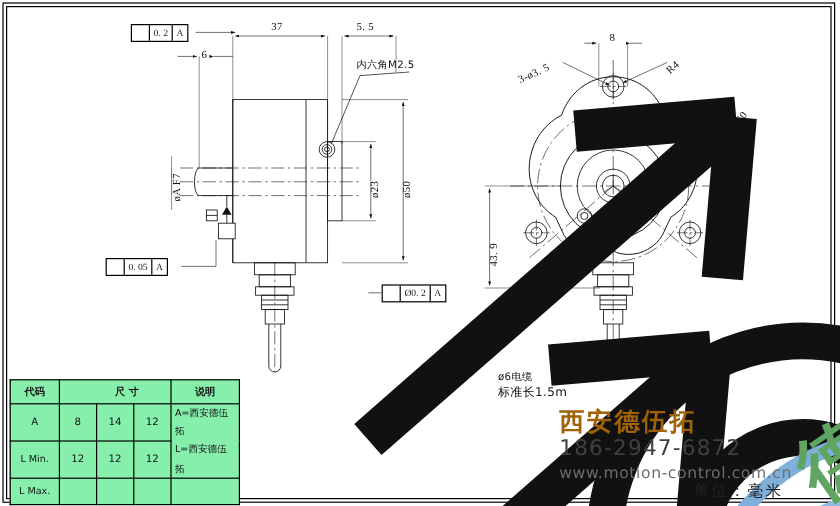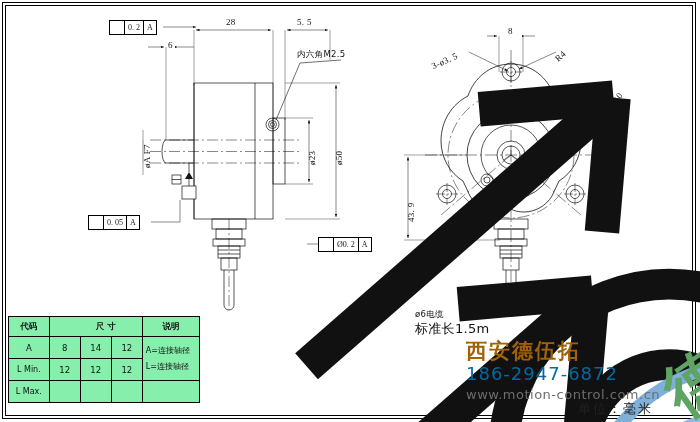--- a/index.html
+++ b/index.html
@@ -24,21 +24,21 @@
   .fcf div:last-child{border-right:none;}
   .sym{width:14px;padding:0 !important;}
   
   .tbl{position:absolute;border-collapse:collapse;background:#86efac;}
   .tbl td,.tbl th{border:1px solid #000;font-size:8.5px;text-align:center;
        font-family:"DejaVu Sans",sans-serif;padding:0;color:#111;}
   
   .wm{position:absolute;}
   .wm-cn{font-family:"DejaVu Sans",sans-serif;font-size:21px;font-weight:bold;
        color:#a16207;letter-spacing:2px;}
-  .wm-ph{font-family:"DejaVu Sans",sans-serif;font-size:18px;color:#0369a1;
+  .wm-ph{font-family:"DejaVu Sans",sans-serif;font-size:18px;color:#404040;
        letter-spacing:1px;}
   .wm-url{font-family:"DejaVu Sans",sans-serif;font-size:13px;color:#6d6d6d;
        letter-spacing:.5px;}
   .unit{font-family:"DejaVu Sans",sans-serif;font-size:13px;color:#222;
        letter-spacing:2px;}
 </style>
 </head>
 <body>
 
 <div id="root">
@@ -256,53 +256,53 @@
           <g stroke="#111" stroke-width="0.8" fill="none">
         <circle cx="6" cy="5.5" r="4.3"></circle>
             <circle cx="6" cy="5.5" r="2.2"></circle>
       </g>
         </svg>
     </div>
     <div>Ø0. 2</div>
     <div>A</div>
   </div>
 
-  <div class="lbl" style="left:226px;top:17px;">28</div>
+  <div class="lbl" style="left:226px;top:17px;">37</div>
   <div class="lbl" style="left:297px;top:17px;">5. 5</div>
   <div class="lbl" style="left:168px;top:40px;">6</div>
   <div class="lbl lbl-cn" style="left:297px;top:49px;font-size:8.5px;">内六角M2.5</div>
 
   <div class="lbl vert" style="left:142px;top:168px;transform:rotate(-90deg);">øA F7</div>
   <div class="lbl vert" style="left:307px;top:165px;transform:rotate(-90deg);">ø23</div>
   <div class="lbl vert" style="left:334px;top:165px;transform:rotate(-90deg);">ø50</div>
 
   <div class="lbl" style="left:508px;top:26px;">8</div>
   <div class="lbl vert" style="left:430px;top:62px;transform:rotate(-24deg);">3-ø3. 5</div>
   <div class="lbl vert" style="left:553px;top:56px;transform:rotate(-42deg);">R4</div>
   <div class="lbl vert" style="left:608px;top:102px;transform:rotate(-52deg);">ø60</div>
   <div class="lbl vert" style="left:406px;top:222px;transform:rotate(-90deg);">43. 9</div>
 
   <div class="lbl lbl-cn" style="left:415px;top:309px;font-size:8.5px;">ø6电缆</div>
-  <div class="lbl lbl-cn" style="left:415px;top:320px;font-size:13px;">标准长1.5m</div>
+  <div class="lbl lbl-cn" style="left:415px;top:320px;font-size:10px;">标准长1.5m</div>
 
   <table class="tbl" style="left:8px;top:316px;width:192px;">
     <tbody>
         <tr>
       <th style="width:44px;height:19px;">代码</th>
       <th colspan="3" style="width:84px;padding-left:20px;">尺  寸</th>
       <th style="width:64px;">说明</th>
     </tr>
     <tr>
       <td style="height:21px;">A</td>
       <td style="width:28px;">8</td>
       <td style="width:28px;">14</td>
       <td style="width:28px;">12</td>
       <td rowspan="2" style="font-size:8px;text-align:left;padding:0 3px;line-height:1.9;">
-        <div>A=连接轴径</div>
-        <div>L=连接轴径</div>
+        <div>A=西安德伍拓</div>
+        <div>L=西安德伍拓</div>
       </td>
     </tr>
     <tr>
       <td style="height:21px;font-size:8px;">L Min.</td>
       <td>12</td>
       <td>12</td>
       <td>12</td>
     </tr>
     <tr>
       <td style="height:21px;font-size:8px;">L Max.</td>

